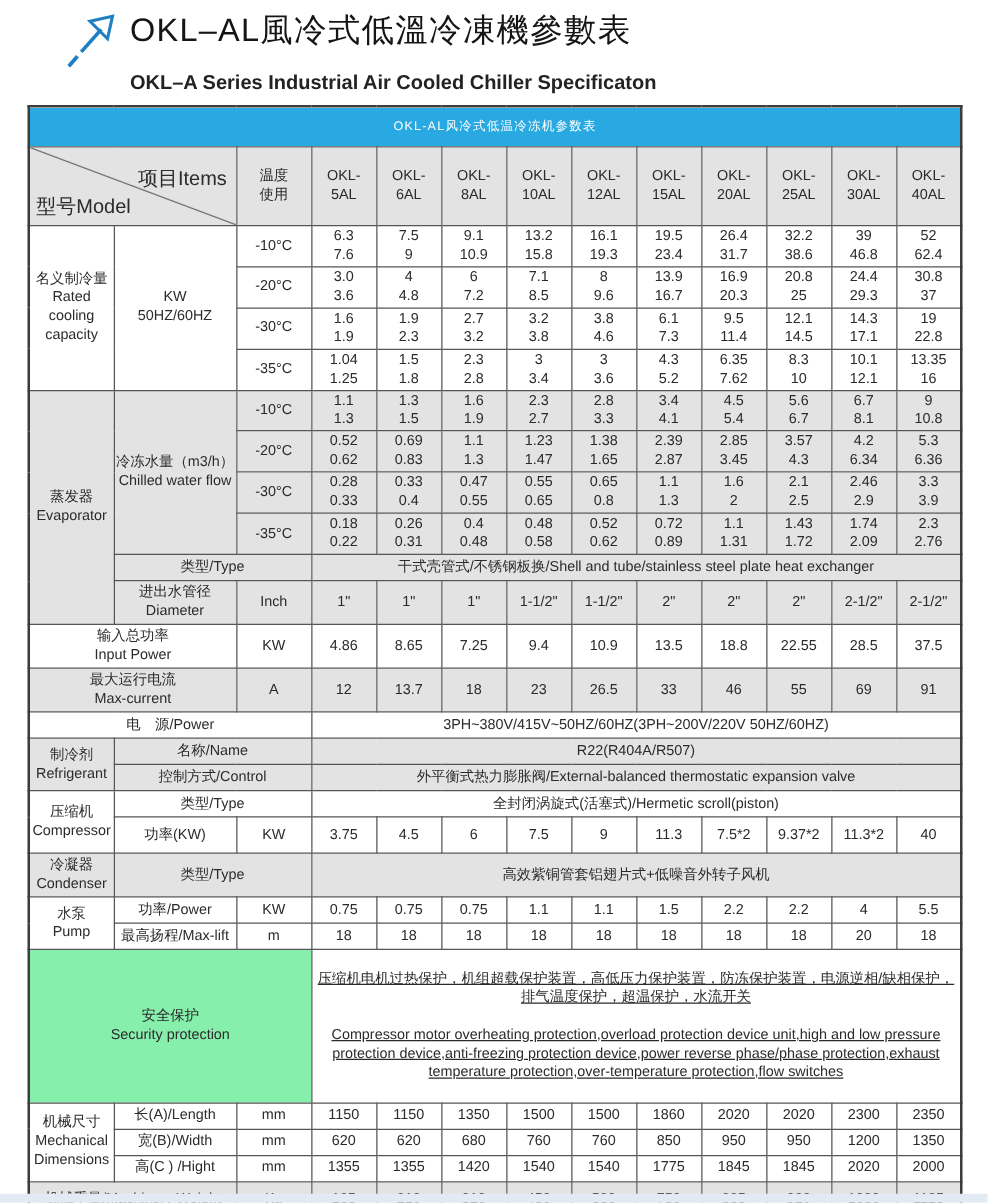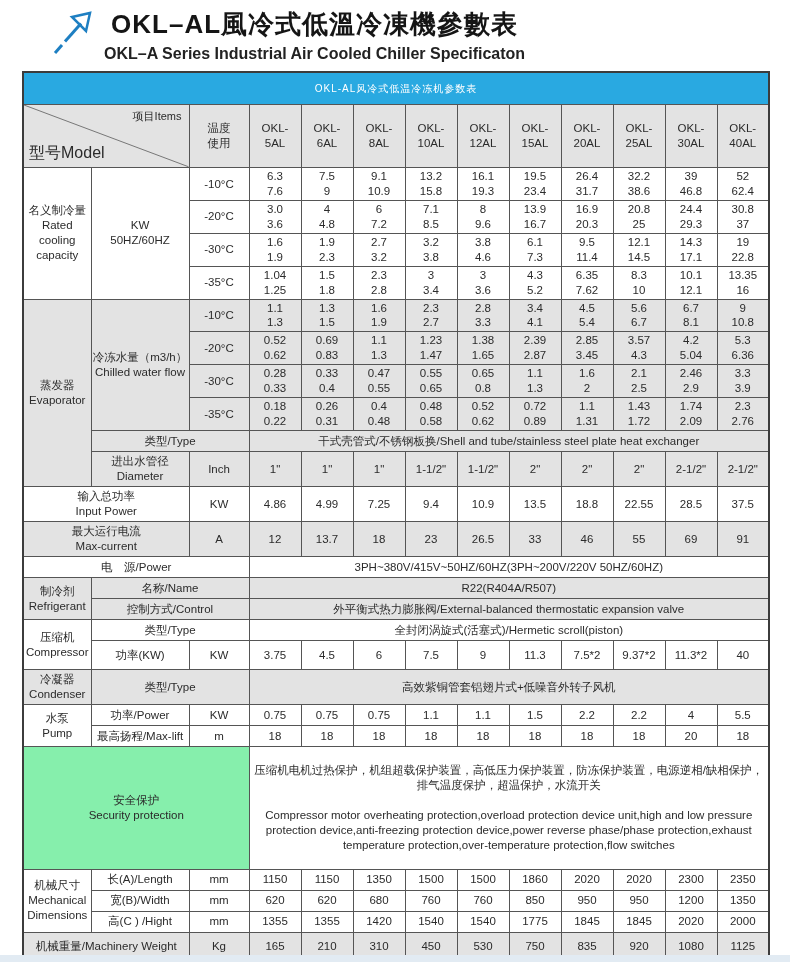--- a/index.html
+++ b/index.html
@@ -6,43 +6,43 @@
   body{
     width:790px;height:962px;background:#ffffff;
     font-family:"Liberation Sans","DejaVu Sans",sans-serif;
     color:#2b2b2b;overflow:hidden;
   }
   .sheet{padding:6px 22px 0 22px;}
   
   .page-head{display:flex;align-items:flex-start;padding:4px 0 8px 30px;}
   .logo{width:44px;height:46px;margin-right:8px;flex:0 0 auto;}
   .titles{line-height:1.15;}
-  .title-zh{font-size:26px;font-weight:700;color:#151515;letter-spacing:1px;text-align:center;}
-  .title-en{font-size:16px;font-weight:600;color:#222;margin-top:5px;}
+  .title-zh{font-size:26px;font-weight:400;color:#151515;letter-spacing:1px;}
+  .title-en{font-size:16px;font-weight:600;color:#222;margin-top:18px;}
   
   table.spec{border-collapse:collapse;table-layout:fixed;width:746px;border:2px solid #3c3c3c;}
   table.spec td{
     border:1px solid #555;
     text-align:center;vertical-align:middle;
     font-size:11.5px;line-height:1.3;
     white-space:pre-line;
     padding:1px 1px;
     overflow:hidden;
   }
   tr.gray td{background:#e3e3e3;}
   td.cell-gray{background:#86efac;}
   tr.banner td{
     background:#29a9e1;color:#fff;font-size:10px;font-weight:400;
     padding:9px 0;letter-spacing:1px;
   }
   td.diag{position:relative;padding:0;}
   td.diag svg{position:absolute;left:0;top:0;width:100%;height:100%;}
   td.diag .model-lab{position:absolute;left:5px;bottom:3px;font-size:16px;}
-  td.diag .items-lab{position:absolute;right:7px;top:4px;font-size:11px;}
-  td.left{text-align:left;padding:3px 8px;}
+  td.diag .items-lab{position:absolute;right:7px;top:16px;font-size:16px;}
+  td.left{text-align:left;padding:3px 8px;text-decoration:underline;}
   tr.h34 td{height:32px;}
   tr.h28 td{height:26px;}
   tr.h20 td{height:18px;}
   .sec-label{font-size:11.5px;}
   
   .notes{padding:10px 2px 0 2px;font-size:12.5px;line-height:1.55;color:#333;}
   .bottom-strip{position:absolute;left:0;bottom:0;width:790px;height:7px;background:#e2ebf3;}
 </style>
 </head>
 <body>
@@ -253,21 +253,21 @@
 1.47</td>
           <td>1.38
 1.65</td>
           <td>2.39
 2.87</td>
           <td>2.85
 3.45</td>
           <td>3.57
 4.3</td>
           <td>4.2
-5.04</td>
+6.34</td>
           <td>5.3
 6.36</td>
     </tr>
     <tr class="gray">
       <td>-30°C</td>
       <td>0.28
 0.33</td>
           <td>0.33
 0.4</td>
           <td>0.47
@@ -328,21 +328,21 @@
           <td>2"</td>
           <td>2-1/2"</td>
           <td>2-1/2"</td>
     </tr>
 
     <tr class="h34">
       <td colspan="2">输入总功率
 Input Power</td>
       <td>KW</td>
       <td>4.86</td>
-          <td>4.99</td>
+          <td>8.65</td>
           <td>7.25</td>
           <td>9.4</td>
           <td>10.9</td>
           <td>13.5</td>
           <td>18.8</td>
           <td>22.55</td>
           <td>28.5</td>
           <td>37.5</td>
     </tr>
 

